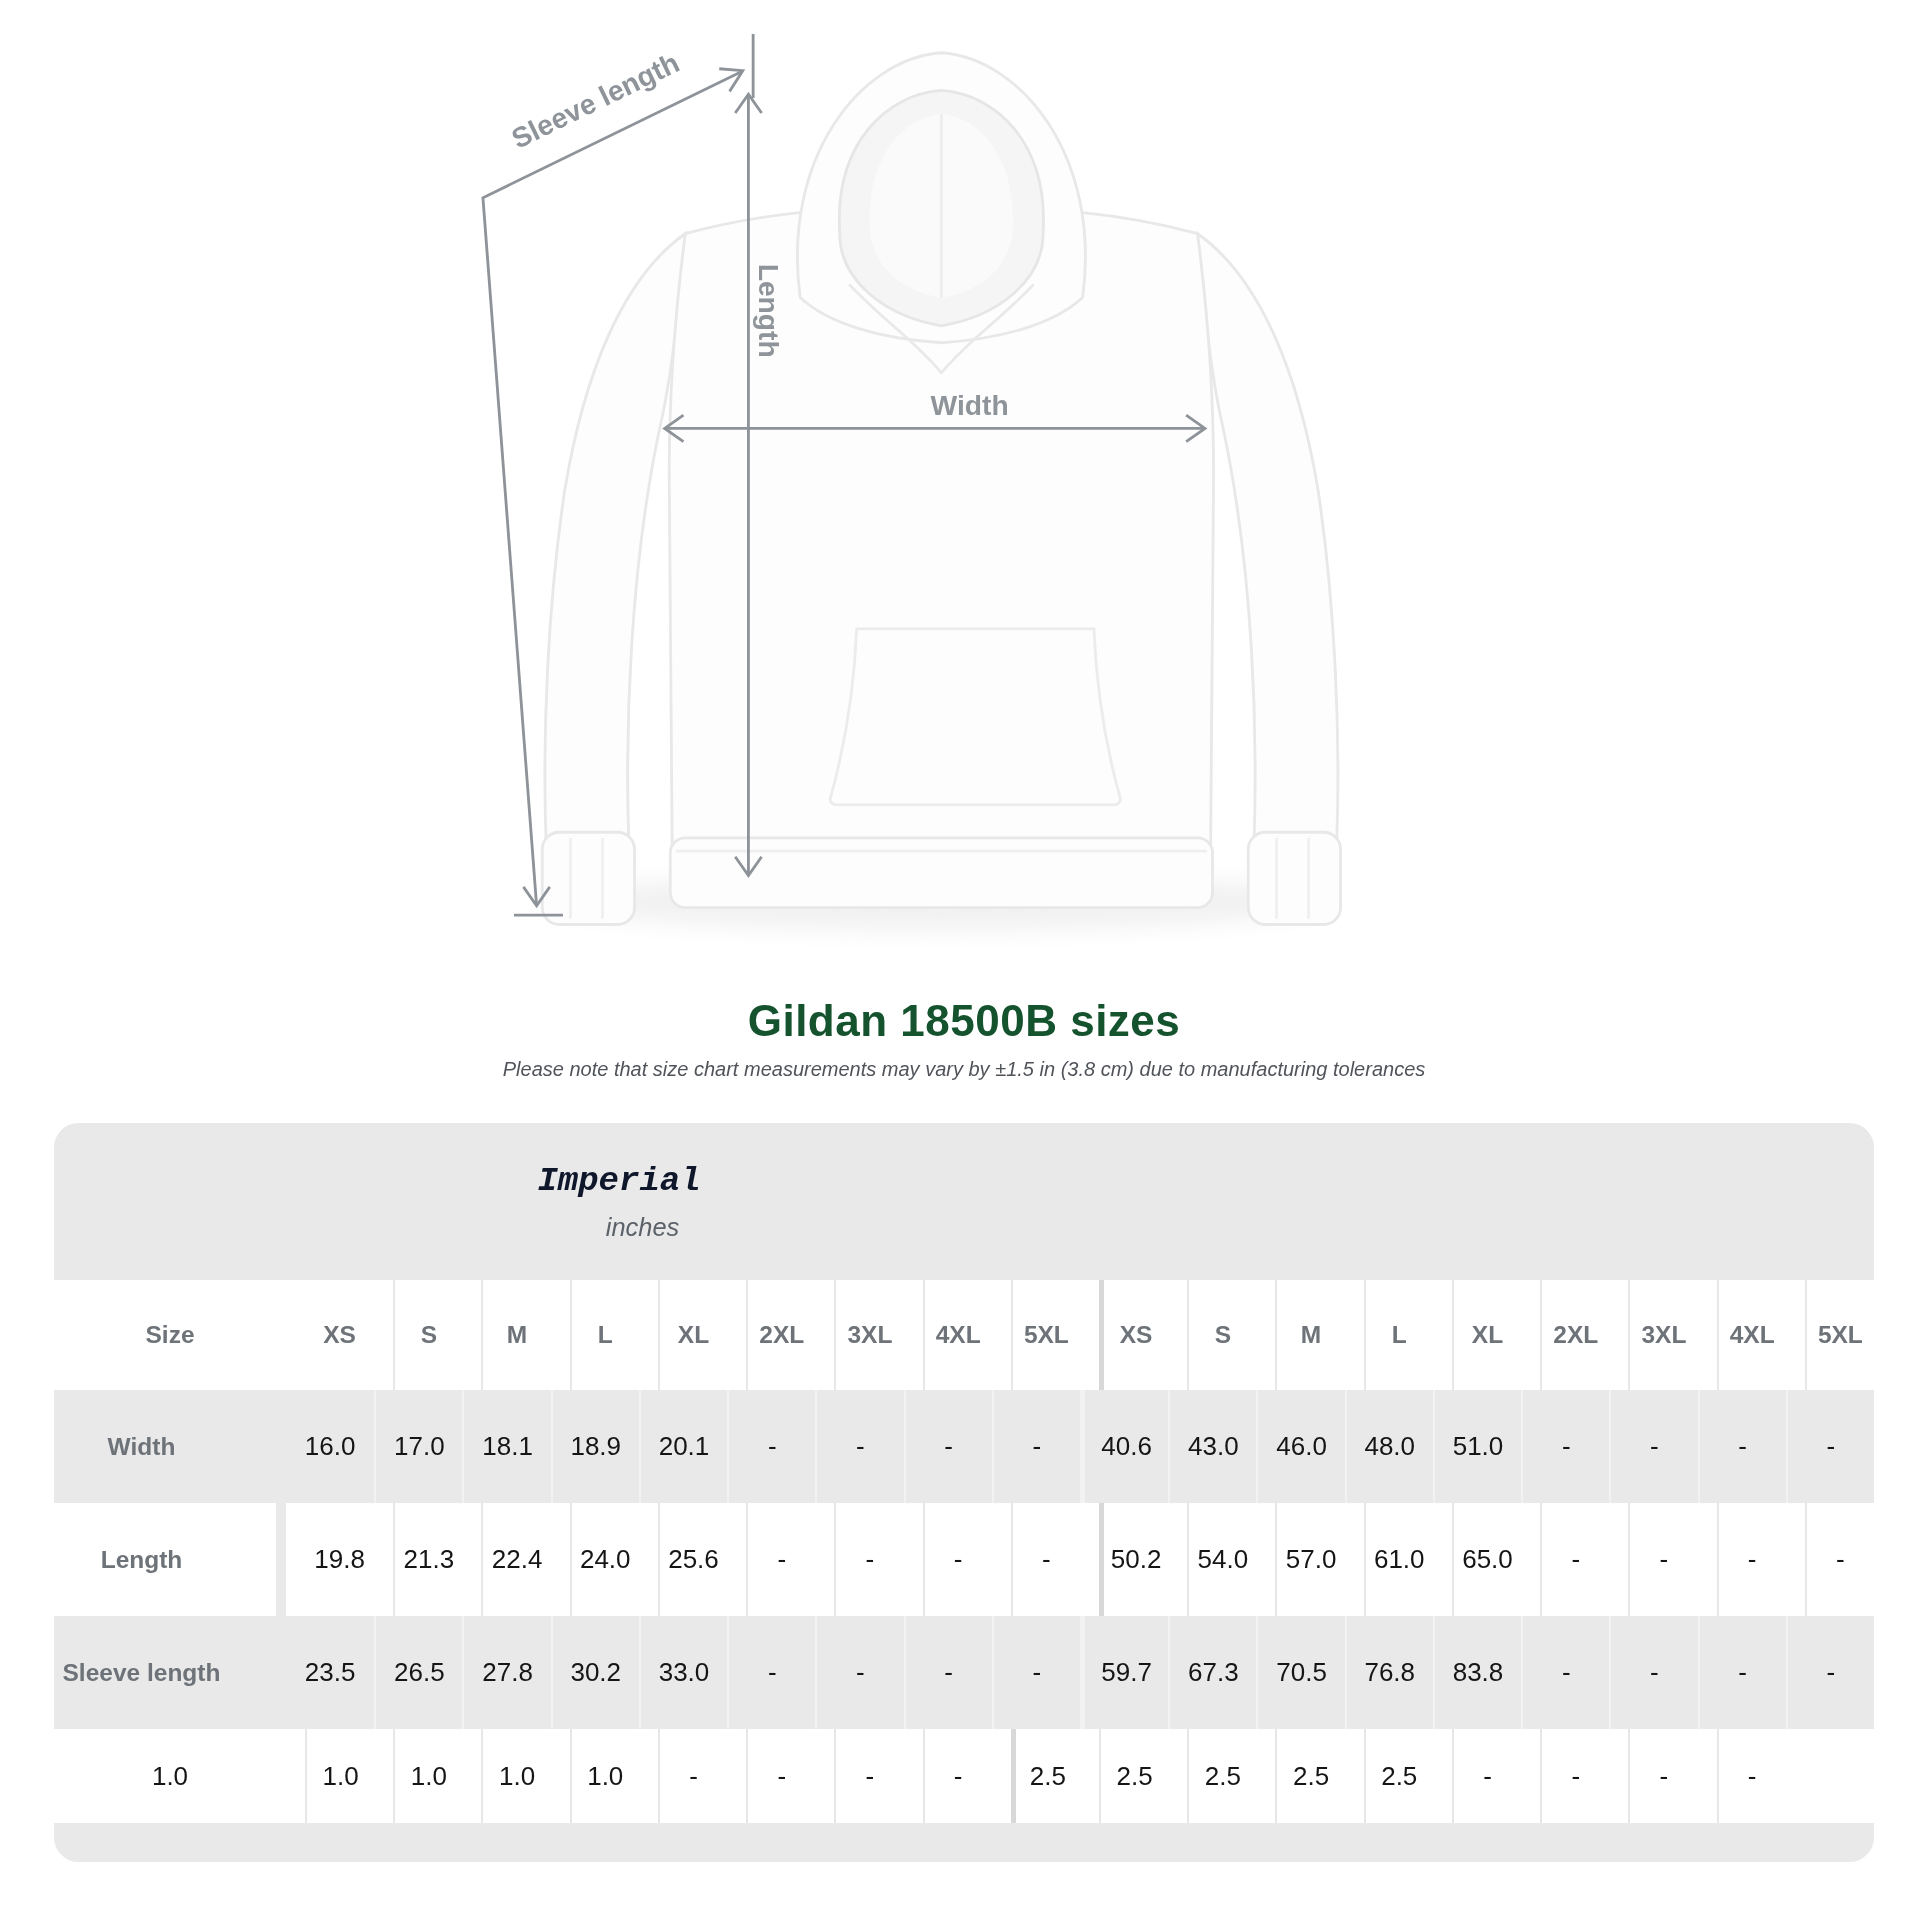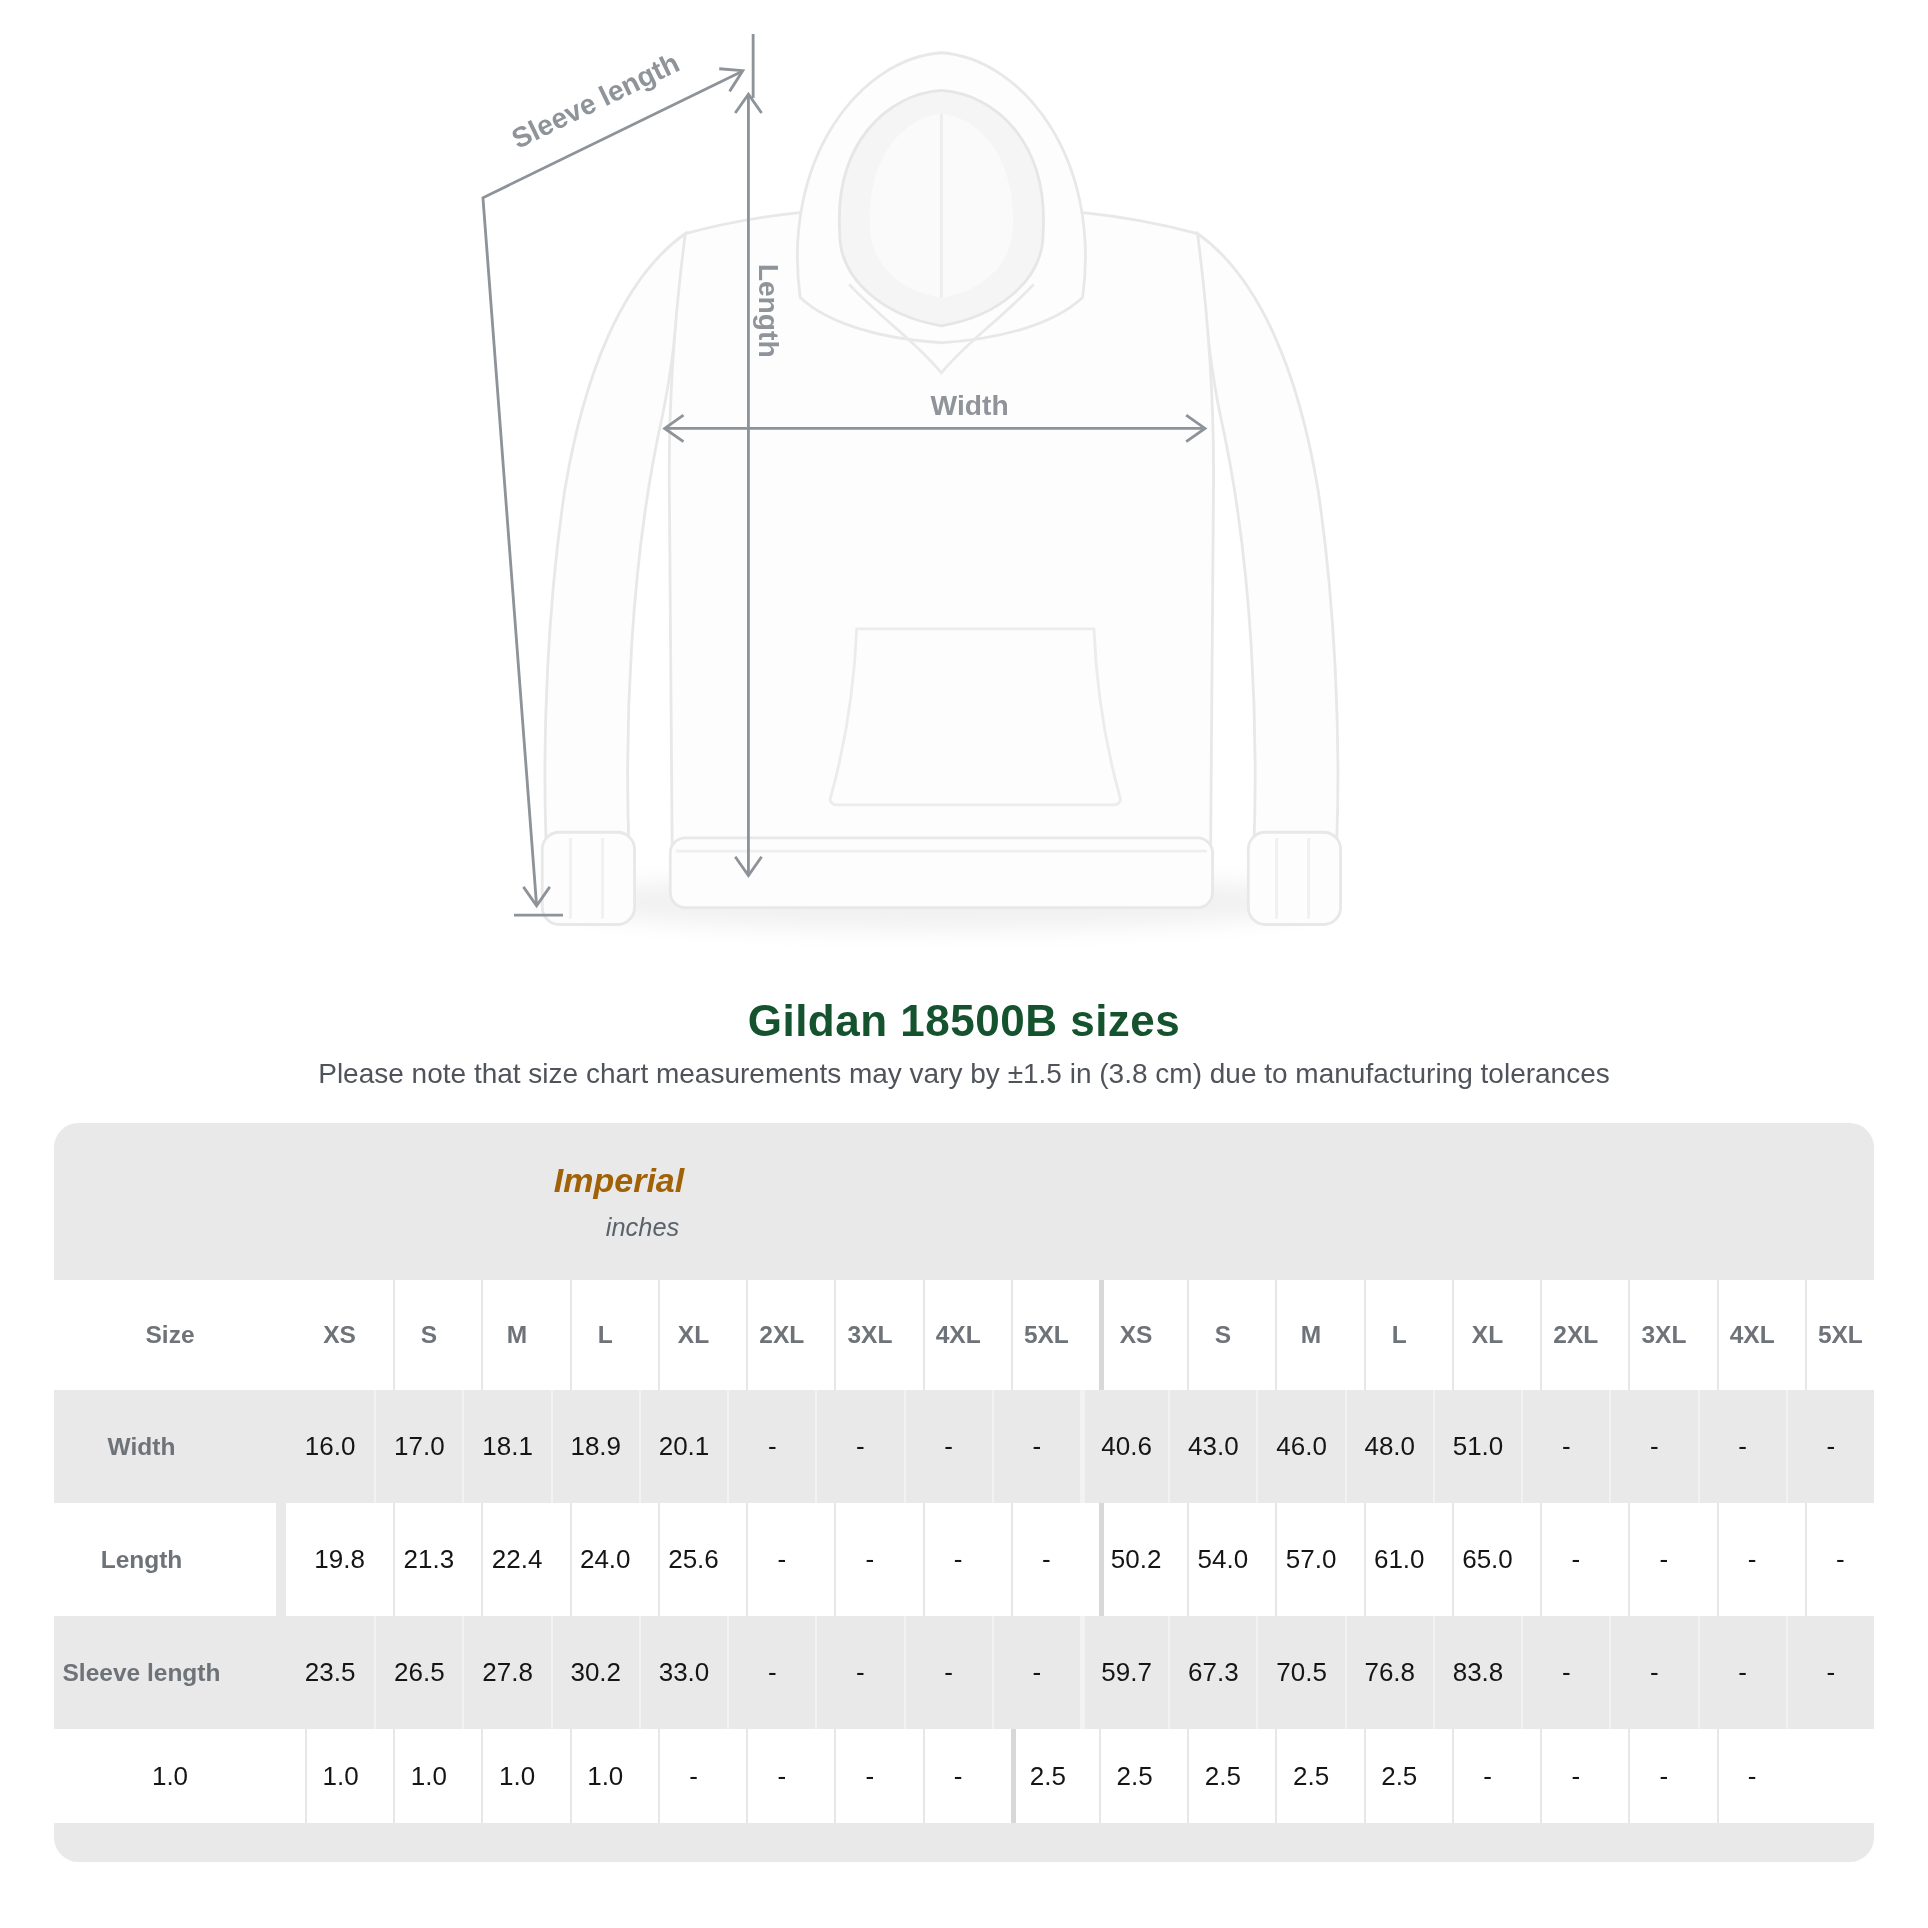--- a/index.html
+++ b/index.html
@@ -14,36 +14,36 @@
   .figure-wrap svg { display:block; width:100%; height:100%; }
 
   
   .page-title {
     position:absolute; top:996px; left:0; width:100%;
     text-align:center; font-size:44px; font-weight:bold; color:#14532d;
     letter-spacing:0.5px;
   }
   .page-subtitle {
     position:absolute; top:1058px; left:0; width:100%;
-    text-align:center; font-size:28px; color:#50545a;
+    text-align:center; font-size:20px; font-style:italic; color:#50545a;
   }
 
   
   .size-table {
     position:absolute; left:54px; top:1123px; width:1820px;
     background:#e9e9e9; border-radius:24.5px; overflow:hidden;
   }
   .band-row {
     display:grid; grid-template-columns:232px repeat(18, 1fr);
     height:157px;
   }
   .band-cell { display:flex; flex-direction:column; align-items:center; justify-content:center; }
   .band-imperial { grid-column:1 / 11; padding-left:104px; }
   .band-metric   { grid-column:11 / 20; }
-  .band-name { font-size:34px; font-weight:bold; font-style:italic; color:#a16207; }
+  .band-name { font-size:34px; font-weight:bold; font-style:italic; color:#0f172a;font-family:Liberation Mono, monospace; }
   .band-unit { font-size:25.4px; font-style:italic; color:#5b626a; margin-top:13px;margin-left:47px; }
 
   .t-row { display:grid; grid-template-columns:232px repeat(18, 1fr); }
   .row-white { background:#ffffff;gap:19px; }
   .row-gray  { background:#e9e9e9; }
   .h117 { height:110px; } .h120 { height:113px; } .h100 { height:94px; }
 
   .t-cell {
     display:flex; align-items:center; justify-content:center;
     font-size:26px; color:#151515; white-space:nowrap;

